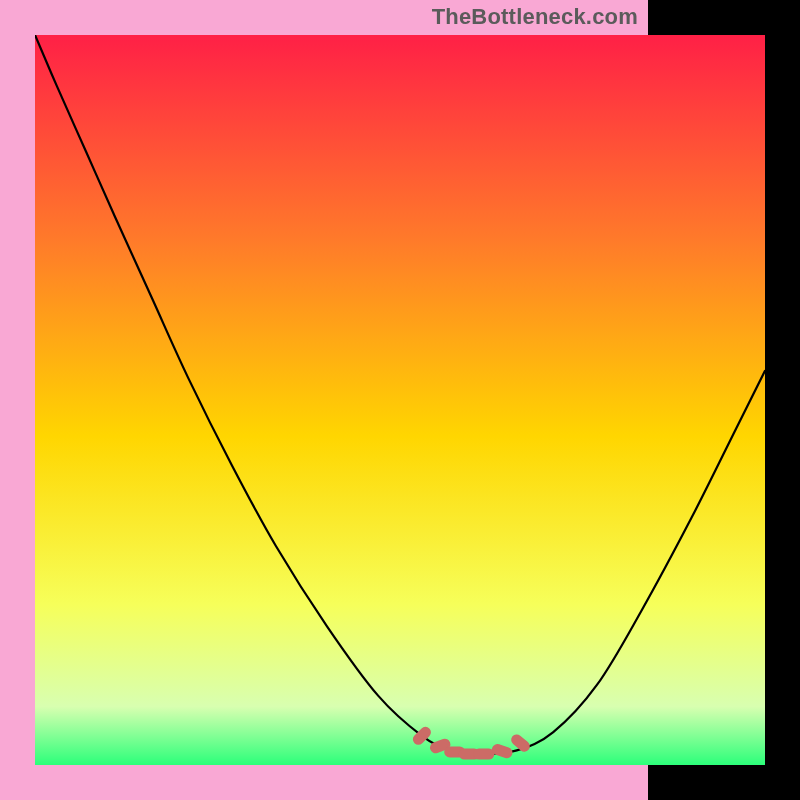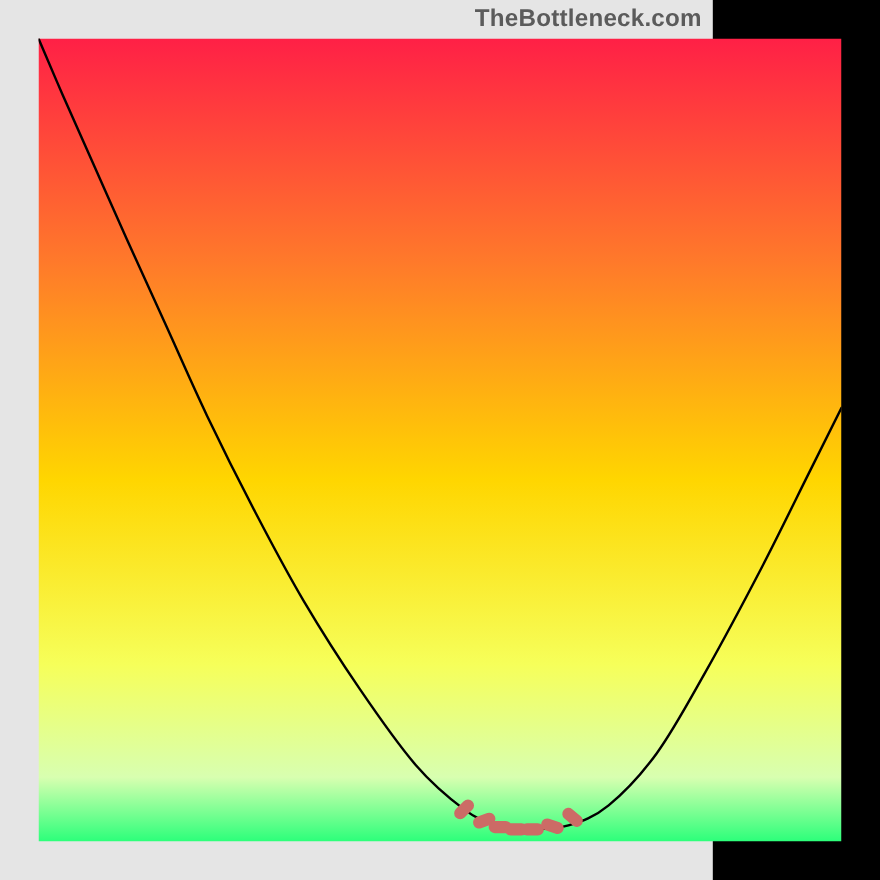--- a/index.html
+++ b/index.html
@@ -8,21 +8,21 @@
     width: 800px;
     height: 800px;
     background: #000;
     overflow: hidden;
     font-family: Arial, Helvetica, sans-serif;
   }
   .frame {
     position: relative;
     width: 648px;
     height: 800px;
-    background: #e5e5e5;
+    background: #f9a8d4;
   }
   .attribution {
     position: absolute;
     top: 4px;
     right: 10px;
     color: #5b5b5b;
     font-size: 22px;
     font-weight: 600;
     letter-spacing: 0.2px;
     user-select: none;

